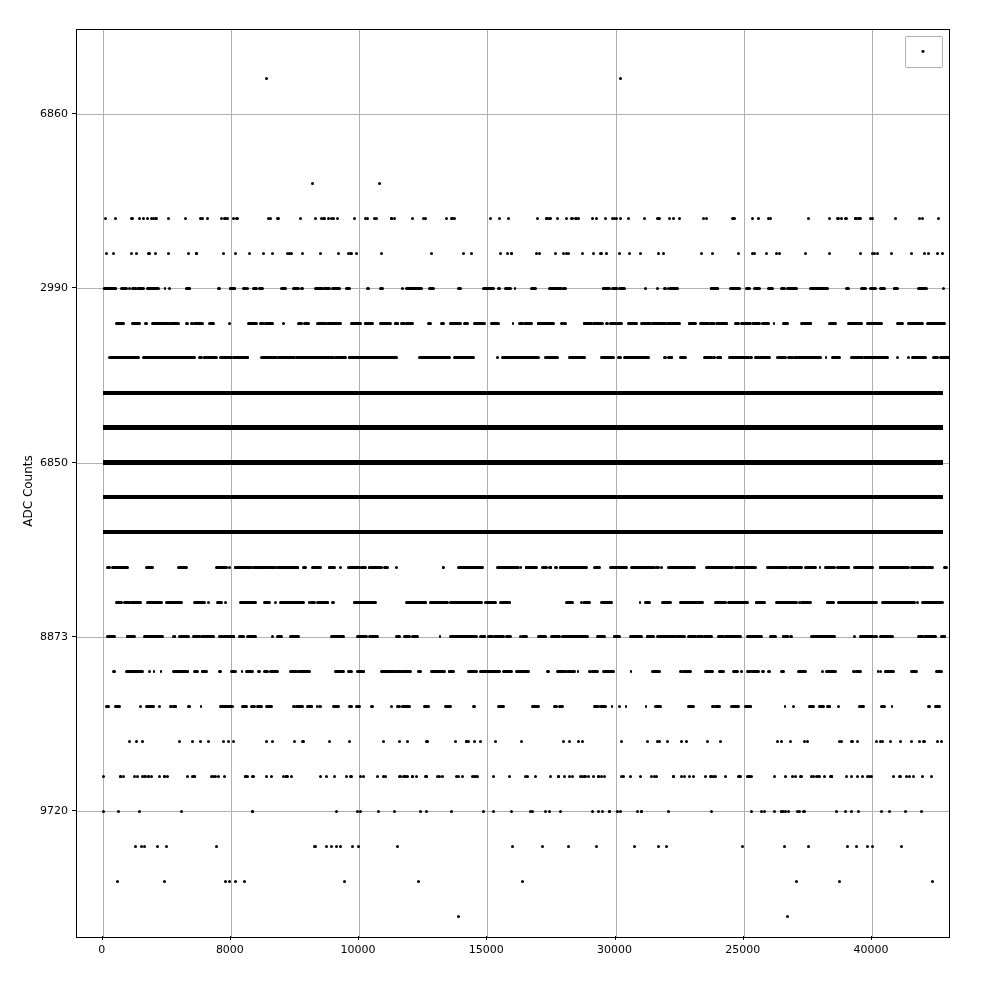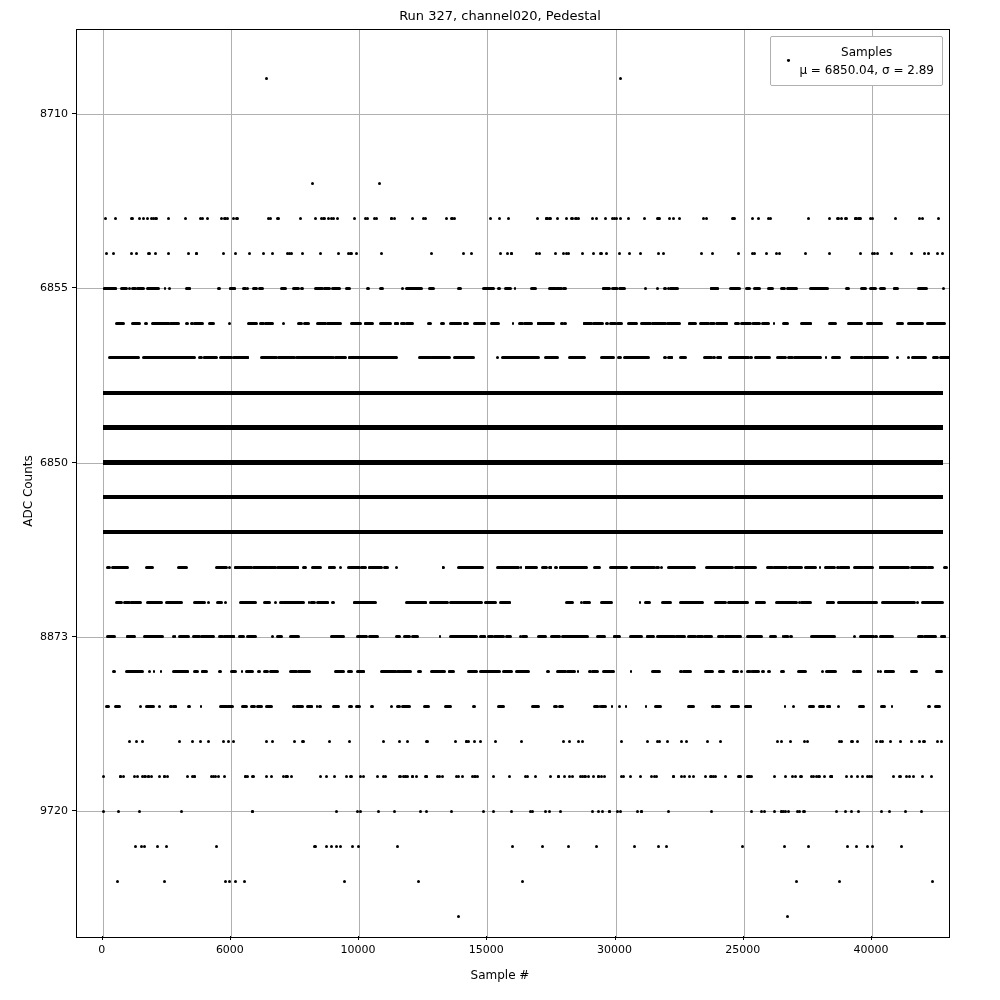--- a/index.html
+++ b/index.html
@@ -144,21 +144,20 @@
   }
   #legend .legend-stats {
     font-size: 12px;
   }
 </style>
 </head>
 <body>
 
 <div id="figure">
 
-  <div id="chart-title">Run 327, channel020, Pedestal</div>
 
   <div id="plot-area">
     <div id="grid-layer">
         <div class="gridline-v" style="left: 25.6471px;"></div>
         <div class="gridline-v" style="left: 153.882px;"></div>
         <div class="gridline-v" style="left: 282.118px;"></div>
         <div class="gridline-v" style="left: 410.353px;"></div>
         <div class="gridline-v" style="left: 538.588px;"></div>
         <div class="gridline-v" style="left: 666.824px;"></div>
         <div class="gridline-v" style="left: 795.059px;"></div>
@@ -1735,50 +1734,45 @@
         <div class="dot" style="left: 234.009px; top: 151.992px;"></div>
         <div class="dot" style="left: 541.532px; top: 47.3385px;"></div>
         <div class="dot" style="left: 188.288px; top: 47.3385px;"></div>
         <div class="dot" style="left: 301.135px; top: 151.992px;"></div>
         <div class="dot" style="left: 708.924px; top: 884.569px;"></div>
       </div>
 
     <div id="legend">
       <div class="legend-row">
         <span class="legend-marker">•</span>
-        <span class="legend-texts">
-          <span class="legend-label">Samples</span>
-          <span class="legend-stats">μ = 6850.04, σ = 2.89</span>
-        </span>
       </div>
     </div>
   </div>
 
   <div id="axes-decor">
       <div class="tickmark-x" style="left: 101.647px; top: 936px;"></div>
       <div class="xtick" style="left: 101.647px; top: 943px;">0</div>
       <div class="tickmark-x" style="left: 229.882px; top: 936px;"></div>
-      <div class="xtick" style="left: 229.882px; top: 943px;">6000</div>
+      <div class="xtick" style="left: 229.882px; top: 943px;">8000</div>
       <div class="tickmark-x" style="left: 358.118px; top: 936px;"></div>
       <div class="xtick" style="left: 358.118px; top: 943px;">10000</div>
       <div class="tickmark-x" style="left: 486.353px; top: 936px;"></div>
       <div class="xtick" style="left: 486.353px; top: 943px;">15000</div>
       <div class="tickmark-x" style="left: 614.588px; top: 936px;"></div>
       <div class="xtick" style="left: 614.588px; top: 943px;">30000</div>
       <div class="tickmark-x" style="left: 742.824px; top: 936px;"></div>
       <div class="xtick" style="left: 742.824px; top: 943px;">25000</div>
       <div class="tickmark-x" style="left: 871.059px; top: 936px;"></div>
       <div class="xtick" style="left: 871.059px; top: 943px;">40000</div>
       <div class="tickmark-y" style="left: 72px; top: 810.415px;"></div>
       <div class="ytick" style="left: 6px; width: 62px; top: 810.415px;">9720</div>
       <div class="tickmark-y" style="left: 72px; top: 635.992px;"></div>
       <div class="ytick" style="left: 6px; width: 62px; top: 635.992px;">8873</div>
       <div class="tickmark-y" style="left: 72px; top: 461.569px;"></div>
       <div class="ytick" style="left: 6px; width: 62px; top: 461.569px;">6850</div>
       <div class="tickmark-y" style="left: 72px; top: 287.146px;"></div>
-      <div class="ytick" style="left: 6px; width: 62px; top: 287.146px;">6855</div>
+      <div class="ytick" style="left: 6px; width: 62px; top: 287.146px;">2990</div>
       <div class="tickmark-y" style="left: 72px; top: 112.723px;"></div>
-      <div class="ytick" style="left: 6px; width: 62px; top: 112.723px;">8710</div>
+      <div class="ytick" style="left: 6px; width: 62px; top: 112.723px;">6860</div>
     </div>
 
-  <div id="xlabel">Sample #</div>
   <div id="ylabel">ADC Counts</div>
 </div>
 
 </body></html>

